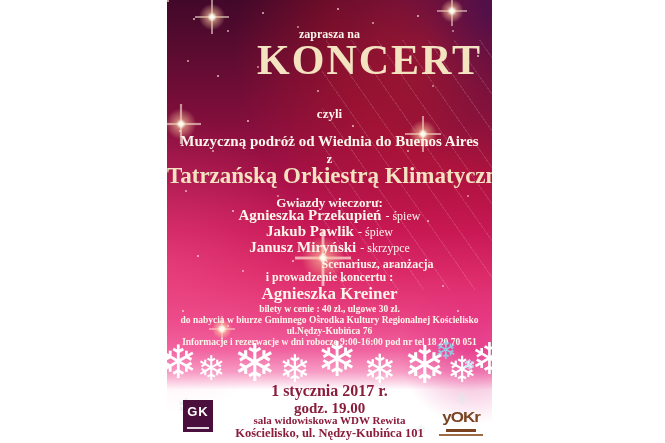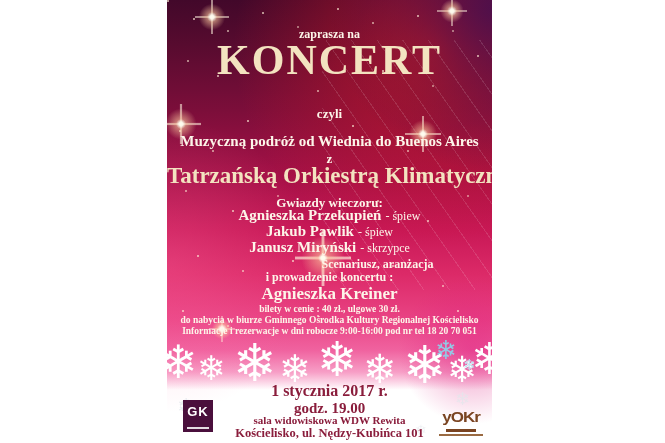--- a/index.html
+++ b/index.html
@@ -16,21 +16,21 @@
       radial-gradient(circle at 94% 79%, rgba(220,25,125,.45) 0%, rgba(220,25,125,0) 16%),
       linear-gradient(180deg,#42082a 0%,#570b2f 10%,#7c0e3a 25%,#a61147 40%,#c81856 52%,#dc2a68 62%,#e94384 72%,#f0629f 79%,#f79ec6 84%,#ffffff 88%,#ffffff 100%);
   }
   .line{position:absolute;left:0;width:100%;text-align:center;white-space:nowrap;}
   .cream{color:#f3e3c0;}
   .warmwhite{color:#fdf5e9;}
   .maroon{color:#8a1d3c;}
 
   .intro1{top:10px;font-size:13px;font-weight:bold;}
   .intro2{top:27px;font-size:12px;font-weight:bold;}
-  .title{top:36px;font-size:42px;letter-spacing:2px;font-weight:600;}
+  .title{top:36px;font-size:42px;letter-spacing:2px;font-weight:600;padding-left:40px;}
   .subtitle{top:84px;font-size:25px;font-weight:bold;}
   .czyli{top:106px;font-size:13px;font-weight:bold;}
   .journey{top:133px;font-size:15px;font-weight:bold;}
   .zline{top:151px;font-size:13px;font-weight:bold;}
   .orchestra{top:163px;font-size:23px;font-weight:600;}
   .gwiazdy{top:195px;font-size:13px;font-weight:bold;}
   .performers{position:absolute;top:207px;left:0;width:100%;text-align:center;}
   .star-row{height:16px;line-height:16px;}
   .sname{font-size:15px;font-weight:bold;color:#fdf5e9;}
   .srole{font-size:12px;color:#fdf5e9;margin-left:4px;}
@@ -124,20 +124,21 @@
     </div>
   </div>
 
   <div class="line credits1 warmwhite">Scenariusz, aranżacja</div>
   <div class="line credits2 warmwhite">i prowadzenie koncertu :</div>
   <div class="line kreiner warmwhite">Agnieszka Kreiner</div>
 
   <div class="tickets">
     <div class="tline">bilety w cenie : 40 zł., ulgowe 30 zł.</div>
     <div class="tline">do nabycia w biurze Gminnego Ośrodka Kultury Regionalnej Kościelisko</div>
+    <div class="tline">ul.Nędzy-Kubińca 76</div>
     <div class="tline">Informacje i rezerwacje w dni robocze 9:00-16:00 pod nr tel 18 20 70 051</div>
   </div>
 
   <div class="flake" style="left:-8px;top:340px;font-size:46px">❄</div>
   <div class="flake" style="left:30px;top:352px;font-size:34px">❄</div>
   <div class="flake" style="left:66px;top:338px;font-size:52px">❄</div>
   <div class="flake" style="left:112px;top:350px;font-size:38px">❄</div>
   <div class="flake" style="left:150px;top:336px;font-size:48px">❄</div>
   <div class="flake" style="left:196px;top:350px;font-size:40px">❄</div>
   <div class="flake" style="left:236px;top:340px;font-size:52px">❄</div>

